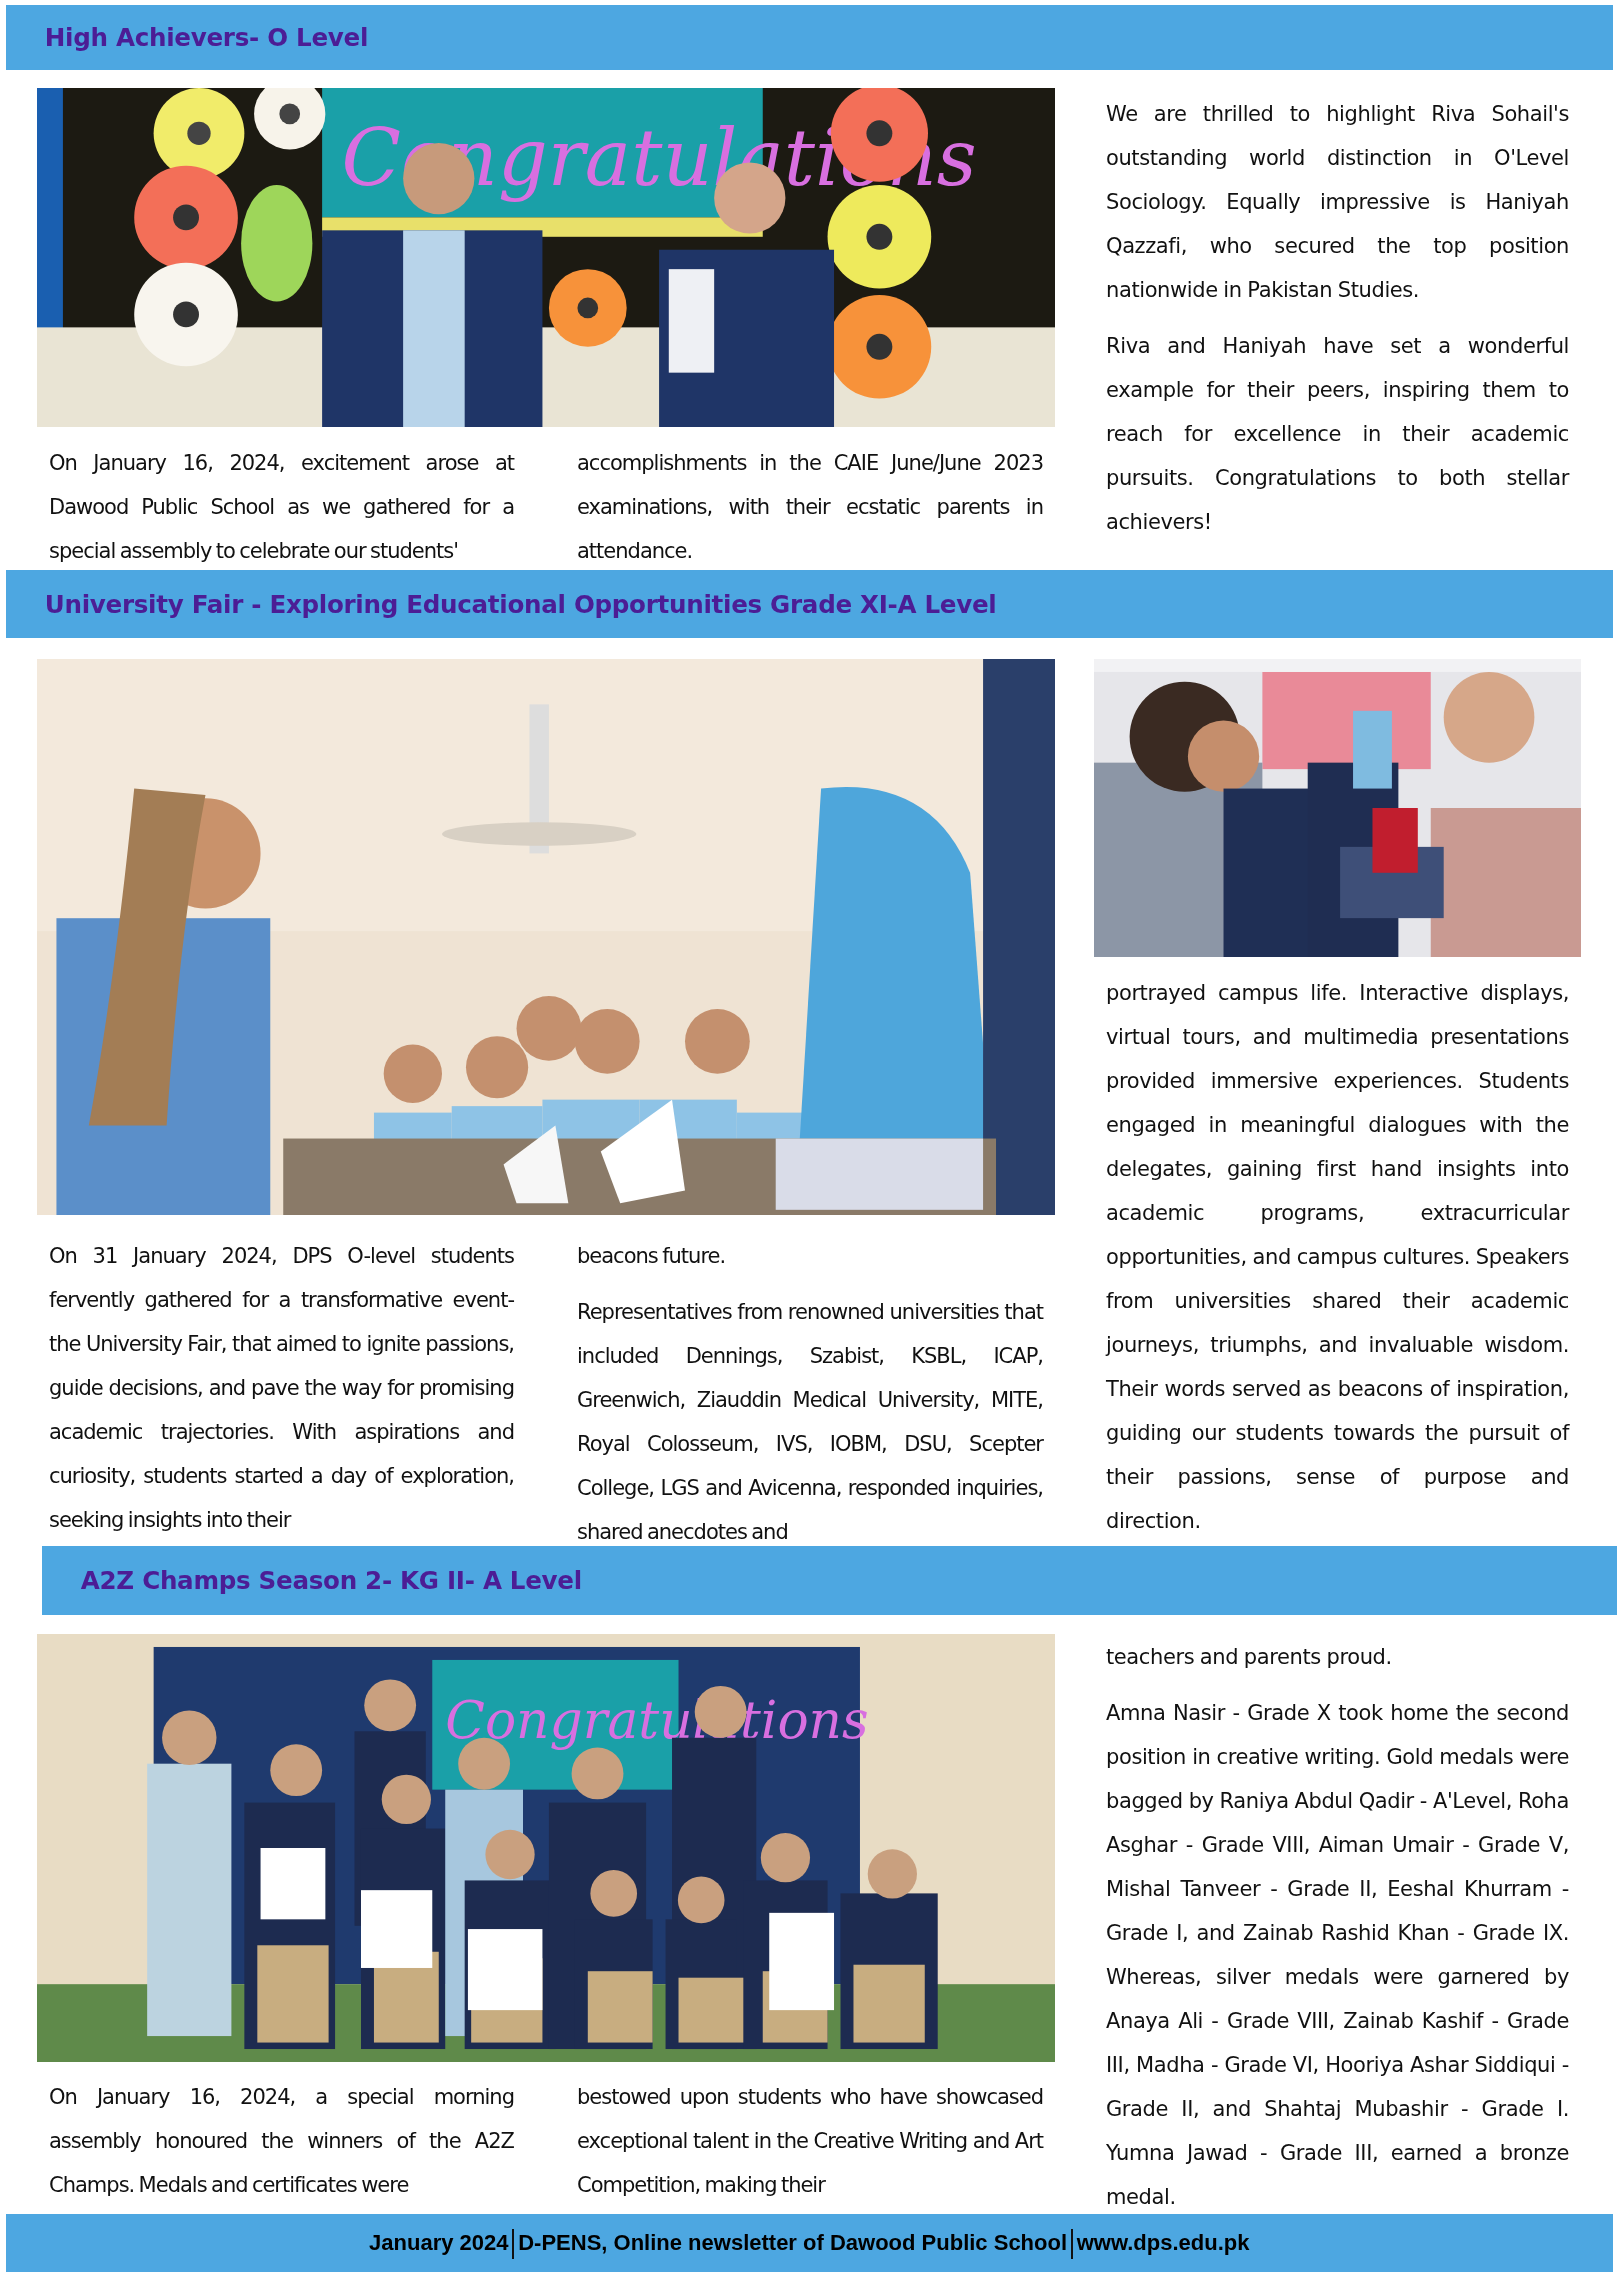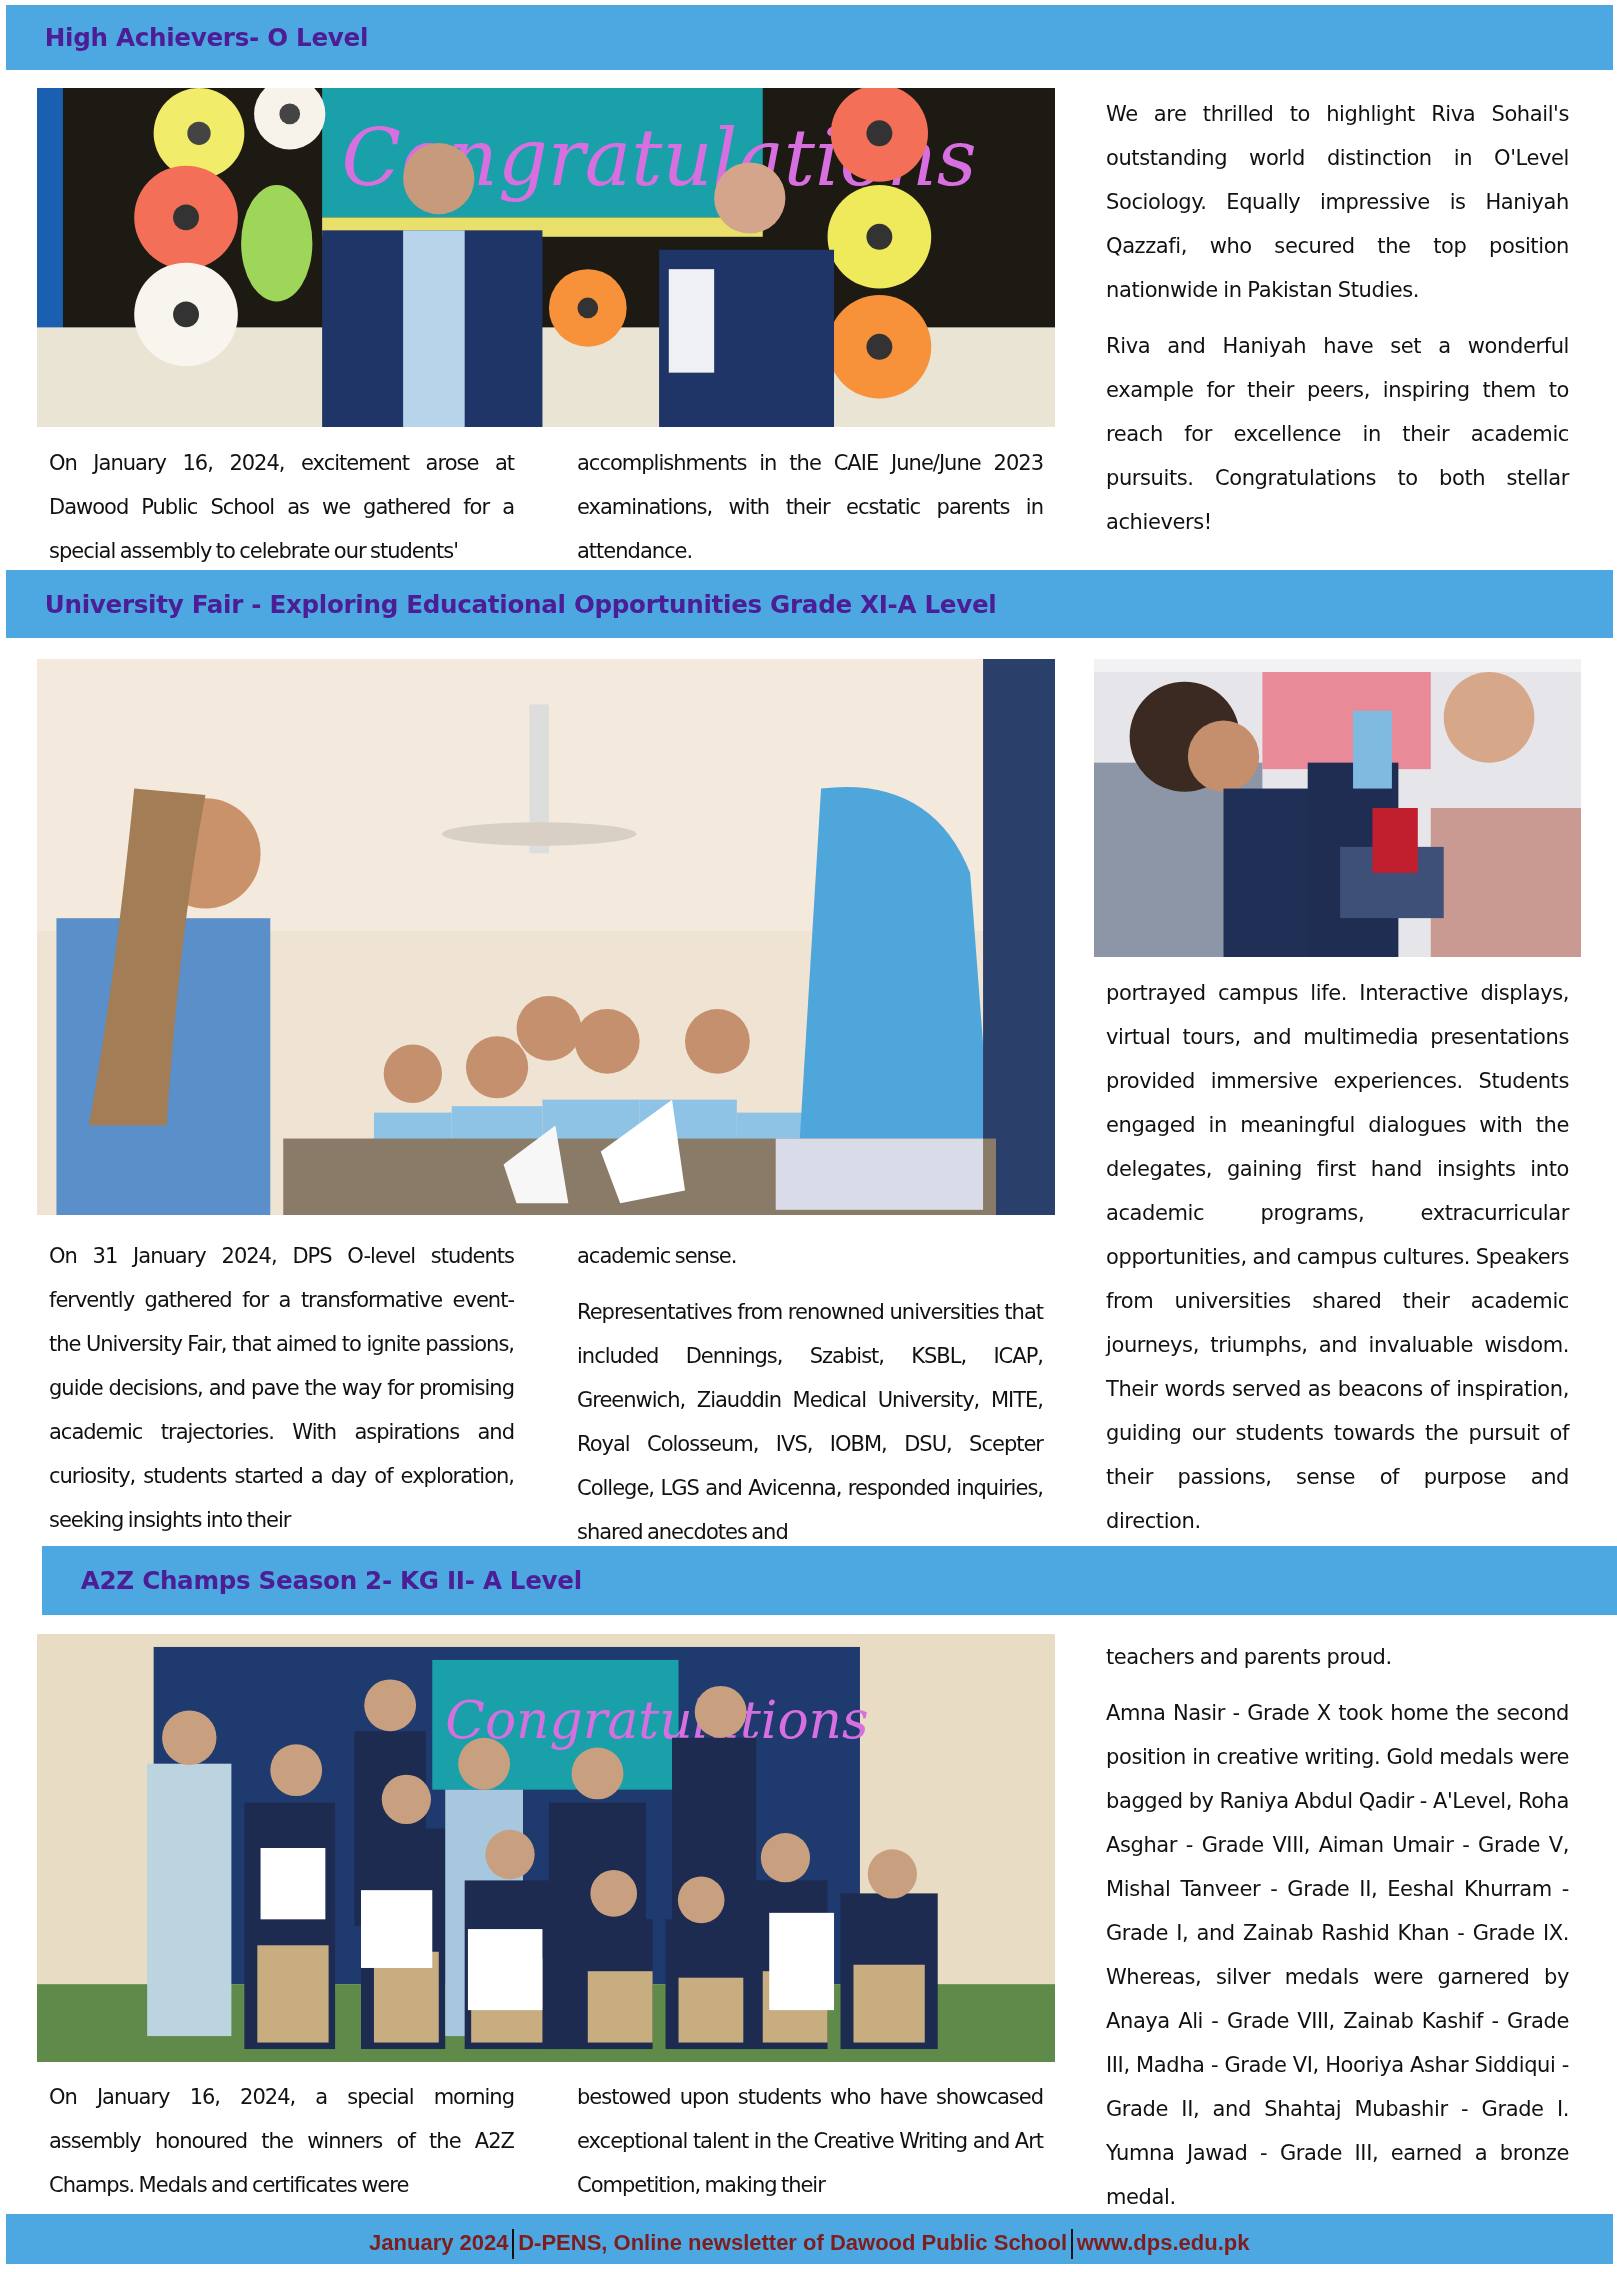--- a/index.html
+++ b/index.html
@@ -9,21 +9,21 @@
   }
   .bar {
     position: absolute; left: 5.8px; width: 1607px;
     background: #4DA7E1;
     color: #4c1d95;
     font-family: "DejaVu Sans", sans-serif;
     font-weight: bold;
     box-sizing: border-box;
   }
   .section-header { height: 65px; padding-left: 39px; font-size: 24.6px; line-height: 65px; letter-spacing: -0.3px; }
-  .footer { top: 2214px; height: 50px; text-align: center; font-family: "Liberation Sans", sans-serif; font-size: 22px; line-height: 58px; color: #7f1d1d; }
+  .footer { top: 2214px; height: 58px; text-align: center; font-family: "Liberation Sans", sans-serif; font-size: 22px; line-height: 58px; color: #000000; }
   .footer .sep { display: inline-block; width: 1.9px; height: 30px; background: #111; vertical-align: middle; margin: 0 3.9px; }
 
   .photo { position: absolute; overflow: hidden; }
   .photo svg { width: 100%; height: 100%; display: block; }
 
   .col {
     position: absolute;
     font-family: "DejaVu Sans", sans-serif;
     font-size: 21px;
     line-height: 44px;
@@ -138,21 +138,21 @@
     <circle cx="610" cy="90" r="70" fill="#d6a789"></circle>
     <rect x="380" y="290" width="160" height="110" fill="#3e4f78"></rect>
     <rect x="430" y="230" width="70" height="100" fill="#c11e2e"></rect>
   </svg>
 </div>
 
 <div class="col narrow" style="left:37px; top:1222px; width:489px;">
   <p>On 31 January 2024, DPS O-level students fervently gathered for a transformative event- the University Fair, that aimed to ignite passions, guide decisions, and pave the way for promising academic trajectories. With aspirations and curiosity, students started a day of exploration, seeking insights into their</p>
 </div>
 <div class="col narrow" style="left:565px; top:1222px; width:490px;">
-  <p>academic sense.</p>
+  <p>beacons future.</p>
   <p>Representatives from renowned universities that included Dennings, Szabist, KSBL, ICAP, Greenwich, Ziauddin Medical University, MITE, Royal Colosseum, IVS, IOBM, DSU, Scepter College, LGS and Avicenna, responded inquiries, shared anecdotes and</p>
 </div>
 <div class="col" style="left:1094px; top:959px; width:487px;">
   <p>portrayed campus life. Interactive displays, virtual tours, and multimedia presentations provided immersive experiences. Students engaged in meaningful dialogues with the delegates, gaining first hand insights into academic programs, extracurricular opportunities, and campus cultures. Speakers from universities shared their academic journeys, triumphs, and invaluable wisdom. Their words served as beacons of inspiration, guiding our students towards the pursuit of their passions, sense of purpose and direction.</p>
 </div>
 
 <div class="bar section-header" style="top:1546px; height:69px; line-height:69px;margin-left:36px;">
   <span>A2Z Champs Season 2- KG II- A Level</span>
 </div>
 

